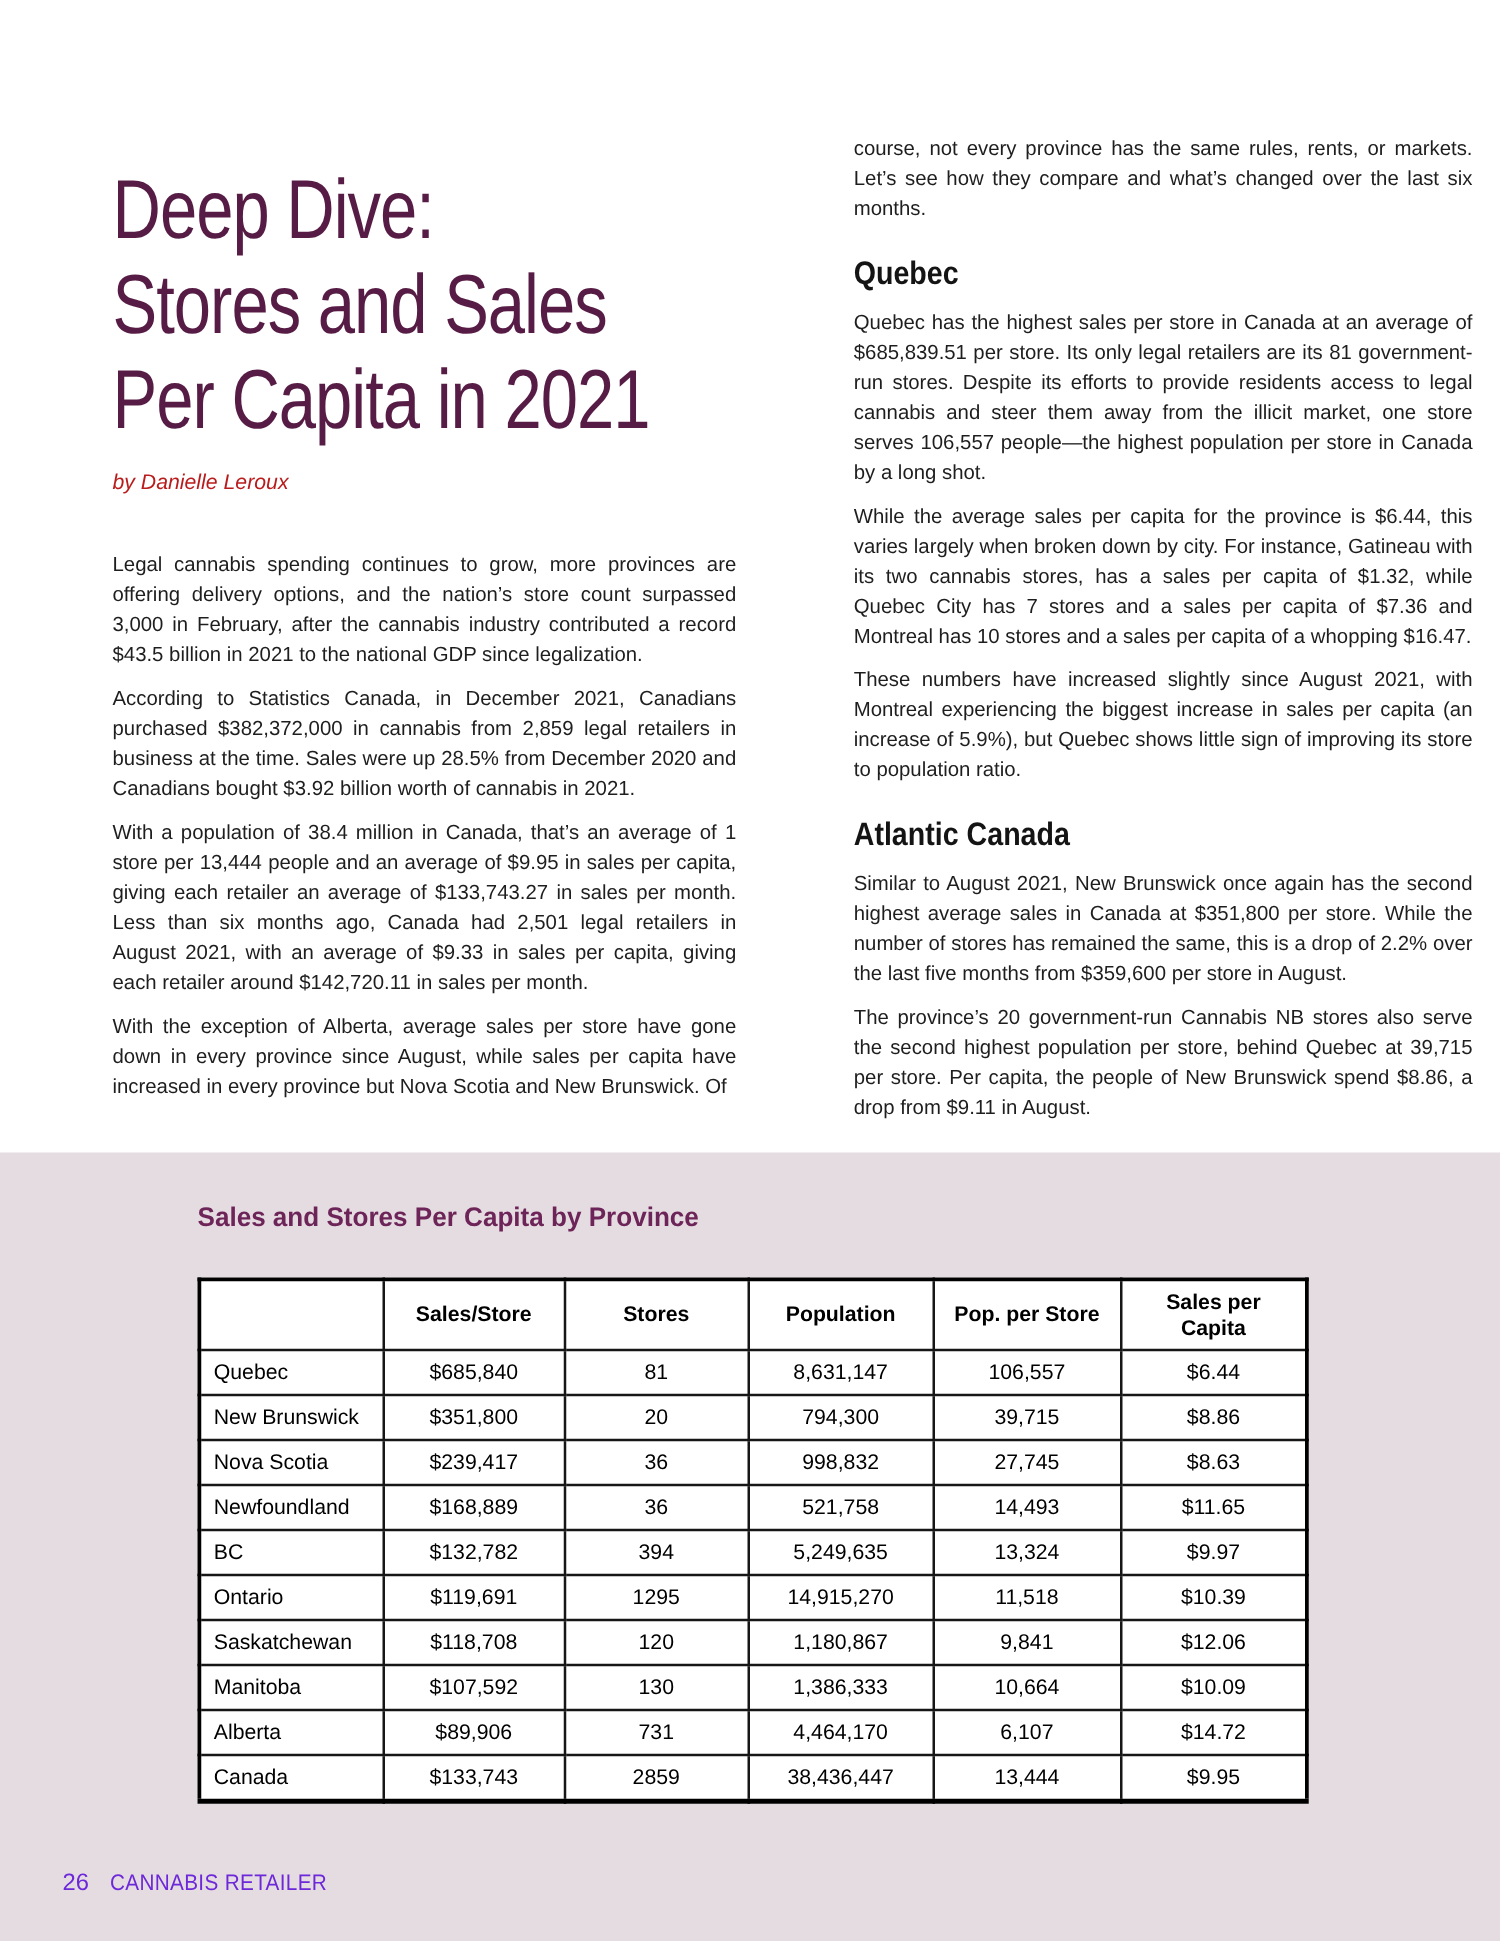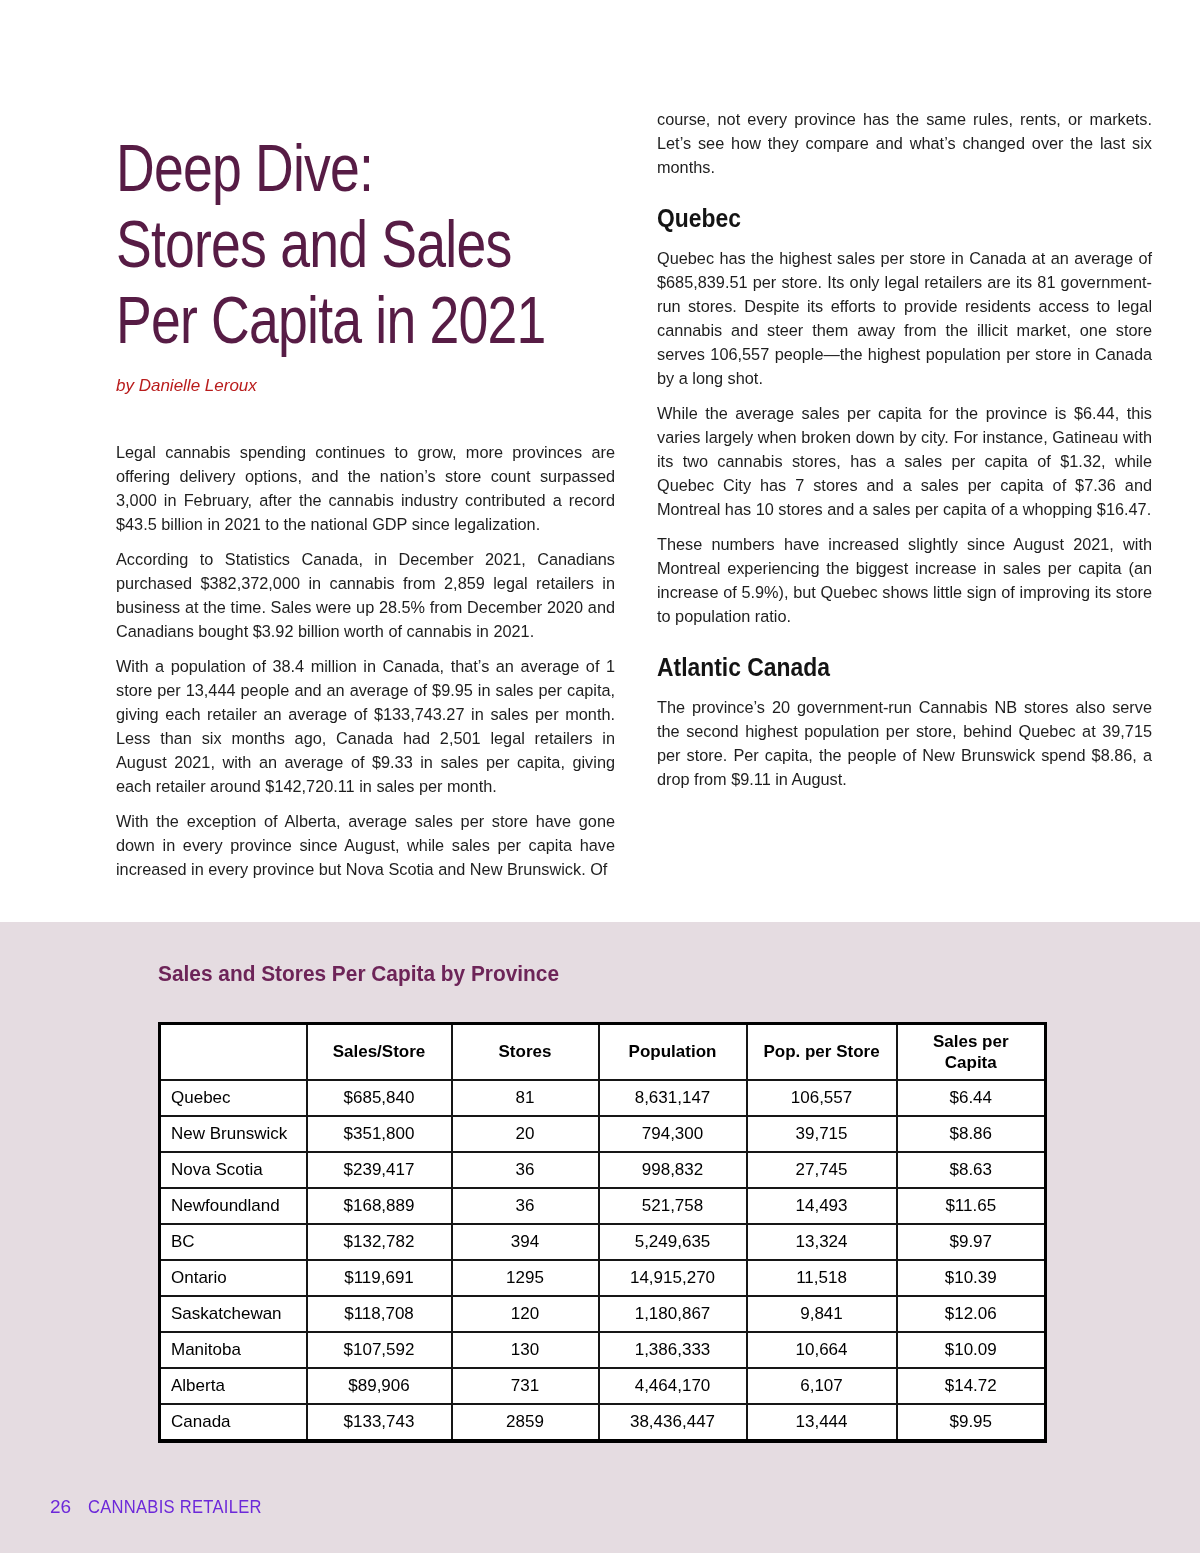--- a/index.html
+++ b/index.html
@@ -2,22 +2,22 @@
 <html><head>
 <meta charset="utf-8">
 <style>
   html,body { margin:0; padding:0; background:#ffffff; }
   .page {
     position:relative; width:1200px; height:1553px; background:#ffffff;
     overflow:hidden; font-family:"Liberation Sans", sans-serif; color:#1e1e1e;
   }
 
   
-  .col-left  { position:absolute; left:116px; top:130px; width:499px; }
-  .col-right { position:absolute; left:657px; top:107px; width:495px; }
+  .col-left  { position:absolute; left:90px; top:130px; width:499px; }
+  .col-right { position:absolute; left:683px; top:107px; width:495px; }
 
   h1.title { margin:0; padding:0; }
   .title-line {
     display:block; font-size:67px; font-weight:400; color:#571c45;
     line-height:76px; letter-spacing:-1px; white-space:nowrap;
     transform:scaleX(0.80); transform-origin:0 50%;
   }
   .byline { margin-top:18px; font-size:17px; font-style:italic; color:#b91c1c; }
 
   .paras-left { margin-top:44px; }
@@ -85,20 +85,21 @@
 
   <div class="col-right">
     <p class="body">course, not every province has the same rules, rents, or markets. Let’s see how they compare and what’s changed over the last six months.</p>
 
     <h3 class="sec">Quebec</h3>
     <p class="body">Quebec has the highest sales per store in Canada at an average of $685,839.51 per store. Its only legal retailers are its 81 government-run stores. Despite its efforts to provide residents access to legal cannabis and steer them away from the illicit market, one store serves 106,557 people—the highest population per store in Canada by a long shot.</p>
     <p class="body">While the average sales per capita for the province is $6.44, this varies largely when broken down by city. For instance, Gatineau with its two cannabis stores, has a sales per capita of $1.32, while Quebec City has 7 stores and a sales per capita of $7.36 and Montreal has 10 stores and a sales per capita of a whopping $16.47.</p>
     <p class="body">These numbers have increased slightly since August 2021, with Montreal experiencing the biggest increase in sales per capita (an increase of 5.9%), but Quebec shows little sign of improving its store to population ratio.</p>
 
     <h3 class="sec">Atlantic Canada</h3>
+    <p class="body">Similar to August 2021, New Brunswick once again has the second highest average sales in Canada at $351,800 per store. While the number of stores has remained the same, this is a drop of 2.2% over the last five months from $359,600 per store in August.</p>
     <p class="body">The province’s 20 government-run Cannabis NB stores also serve the second highest population per store, behind Quebec at 39,715 per store. Per capita, the people of New Brunswick spend $8.86, a drop from $9.11 in August.</p>
   </div>
 
   <div class="pink-band">
     <h2 class="table-title">Sales and Stores Per Capita by Province</h2>
 
     <table class="stats">
       <colgroup>
         <col style="width:147px">
           <col style="width:145px">

